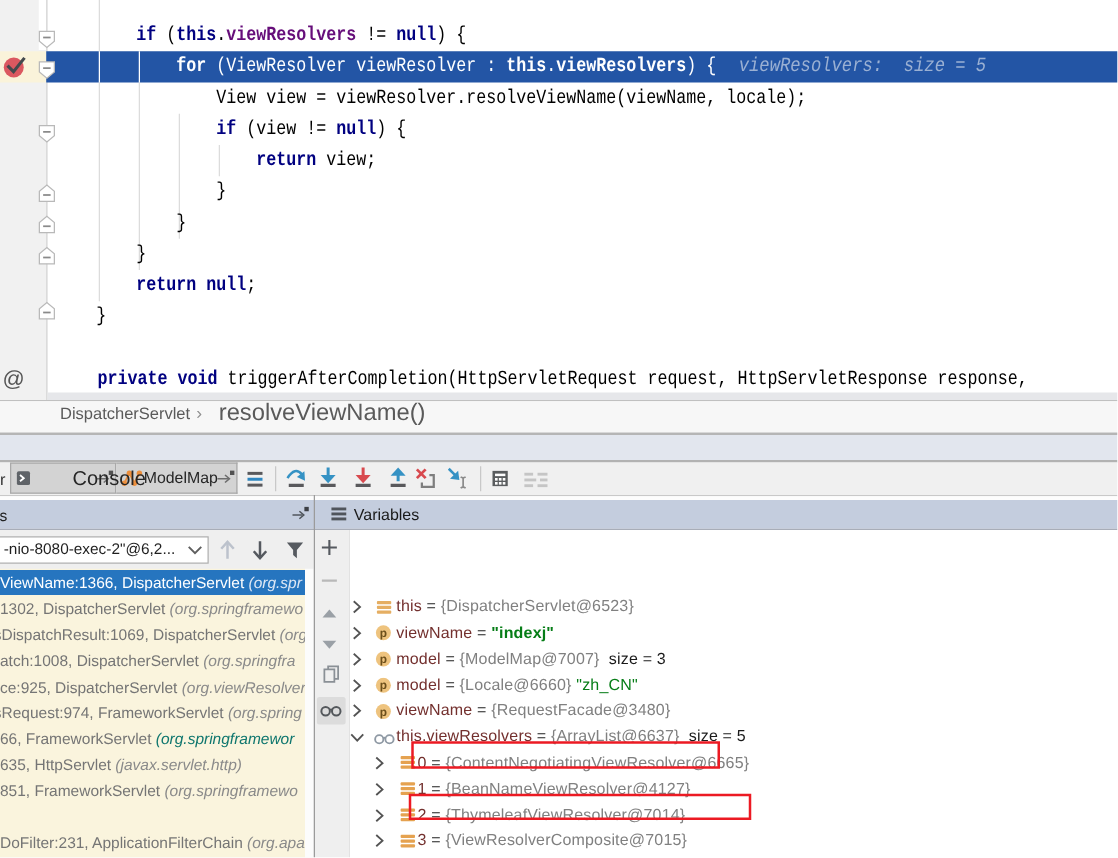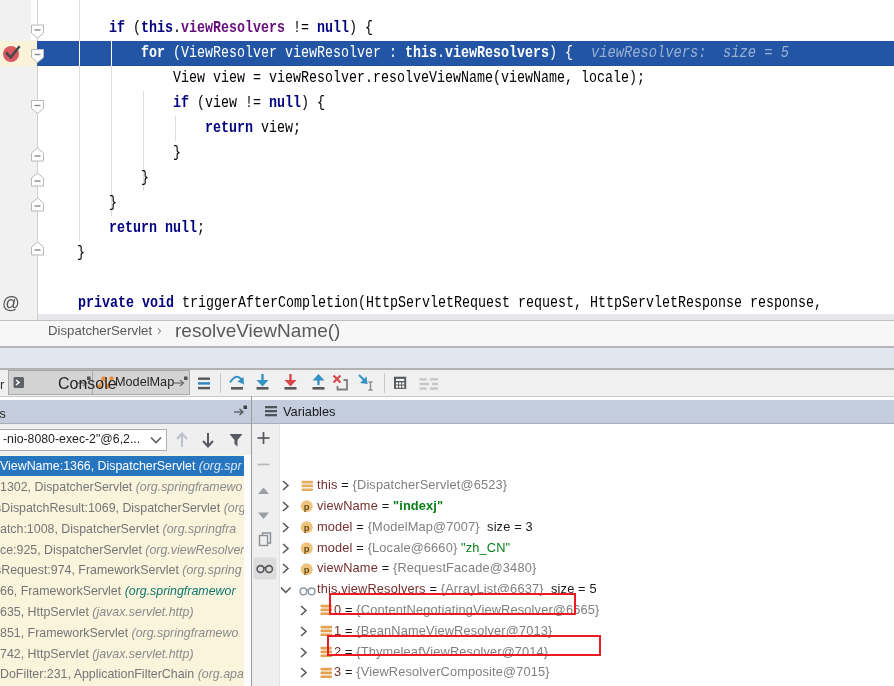--- a/index.html
+++ b/index.html
@@ -250,21 +250,20 @@
   <div class="abs" style="left:0;top:0.5px;width:244px;height:20.8px;background:#2675bf;"></div>
   <div class="abs fr" style="top:1.3px;color:#fff;">ViewName:1366, DispatcherServlet <span class="it" style="color:#dde7f5;">(org.spr</span></div>
   <div class="abs fr" style="top:22.1px;">1302, DispatcherServlet <span class="it" style="color:#8a8a8a;">(org.springframewo</span></div>
   <div class="abs fr" style="top:42.9px;left:-5px;">sDispatchResult:1069, DispatcherServlet <span class="it" style="color:#8a8a8a;">(org</span></div>
   <div class="abs fr" style="top:63.7px;">atch:1008, DispatcherServlet <span class="it" style="color:#8a8a8a;">(org.springfra</span></div>
   <div class="abs fr" style="top:84.5px;">ce:925, DispatcherServlet <span class="it" style="color:#8a8a8a;">(org.viewResolver</span></div>
   <div class="abs fr" style="top:105.3px;left:-5px;">sRequest:974, FrameworkServlet <span class="it" style="color:#8a8a8a;">(org.spring</span></div>
   <div class="abs fr" style="top:126.1px;">66, FrameworkServlet <span class="it" style="color:#0f766e;">(org.springframewor</span></div>
   <div class="abs fr" style="top:146.9px;">635, HttpServlet <span class="it" style="color:#8a8a8a;">(javax.servlet.http)</span></div>
   <div class="abs fr" style="top:167.7px;">851, FrameworkServlet <span class="it" style="color:#8a8a8a;">(org.springframewo</span></div>
-  <div class="abs fr" style="top:188.5px;">742, HttpServlet <span class="it" style="color:#8a8a8a;">(javax.servlet.http)</span></div>
   <div class="abs fr" style="top:209.3px;">DoFilter:231, ApplicationFilterChain <span class="it" style="color:#8a8a8a;">(org.apa</span></div>
 </div>
 
 <div class="abs" style="left:251px;top:396px;width:1px;height:290px;background:#9b9b9b;"></div>
 
 <div class="abs" style="left:252px;top:424px;width:642px;height:262px;background:#ffffff;"></div>
 <div class="abs" style="left:252px;top:424px;width:26.5px;height:262px;background:#efefef;"></div>
 <div class="abs" style="left:278.5px;top:424px;width:1px;height:262px;background:#e2e2e2;"></div>
 
 <svg class="abs" style="left:252px;top:424px;" width="27" height="170" viewBox="0 0 27 170">
@@ -377,21 +376,21 @@
     <svg class="chv" style="left:47px;" width="10" height="11" viewBox="0 0 10 11">
         <path d="M2 1 l5 4.5 l-5 4.5" fill="none" stroke="#545454" stroke-width="1.5"></path>
       </svg>
     <svg class="ic" style="left:68px;" width="13" height="12" viewBox="0 0 13 12">
         <g fill="#e5a250">
           <rect x="0.5" y="0.8" width="11.5" height="2.6" rx="0.8"></rect>
           <rect x="0.5" y="4.6" width="11.5" height="2.6" rx="0.8"></rect>
           <rect x="0.5" y="8.4" width="11.5" height="2.6" rx="0.8"></rect>
         </g>
       </svg>
-    <span class="tx" style="left:82px;"><span class="nm">1</span> = <span class="gray">{BeanNameViewResolver@7013}</span></span>
+    <span class="tx" style="left:82px;"><span class="nm">1</span> = <span class="gray">{BeanNameViewResolver@4127}</span></span>
   </div>
   <div class="tr" style="top:169.5px;">
     <svg class="chv" style="left:47px;" width="10" height="11" viewBox="0 0 10 11">
         <path d="M2 1 l5 4.5 l-5 4.5" fill="none" stroke="#545454" stroke-width="1.5"></path>
       </svg>
     <svg class="ic" style="left:68px;" width="13" height="12" viewBox="0 0 13 12">
         <g fill="#e5a250">
           <rect x="0.5" y="0.8" width="11.5" height="2.6" rx="0.8"></rect>
           <rect x="0.5" y="4.6" width="11.5" height="2.6" rx="0.8"></rect>
           <rect x="0.5" y="8.4" width="11.5" height="2.6" rx="0.8"></rect>

